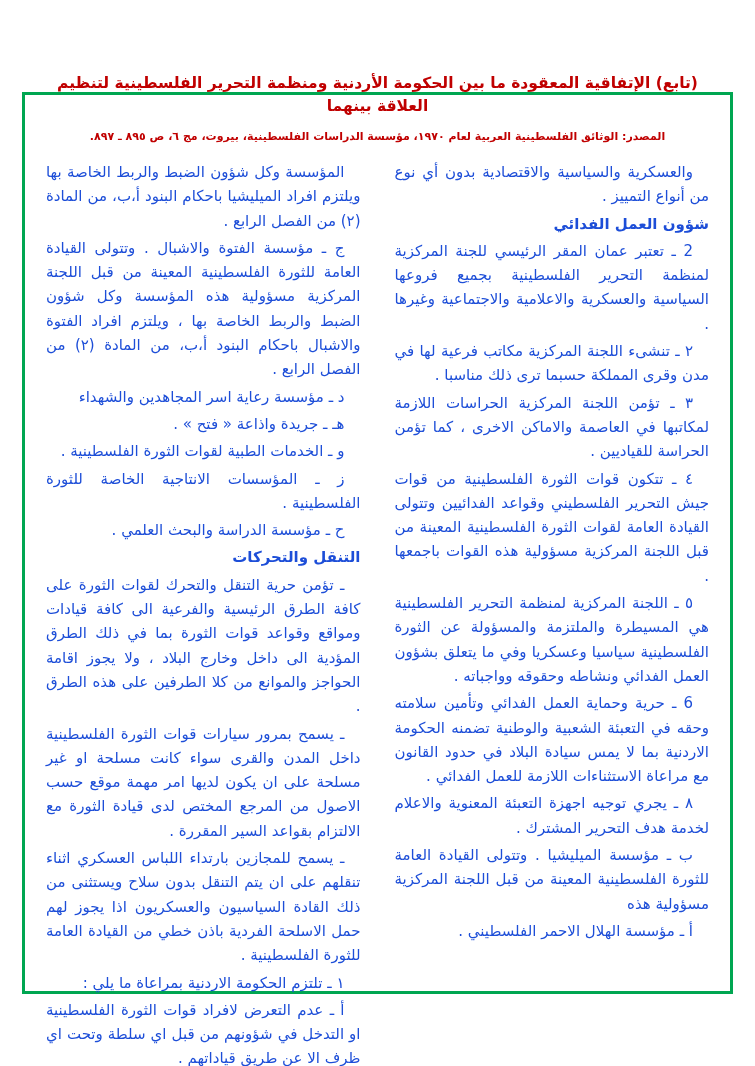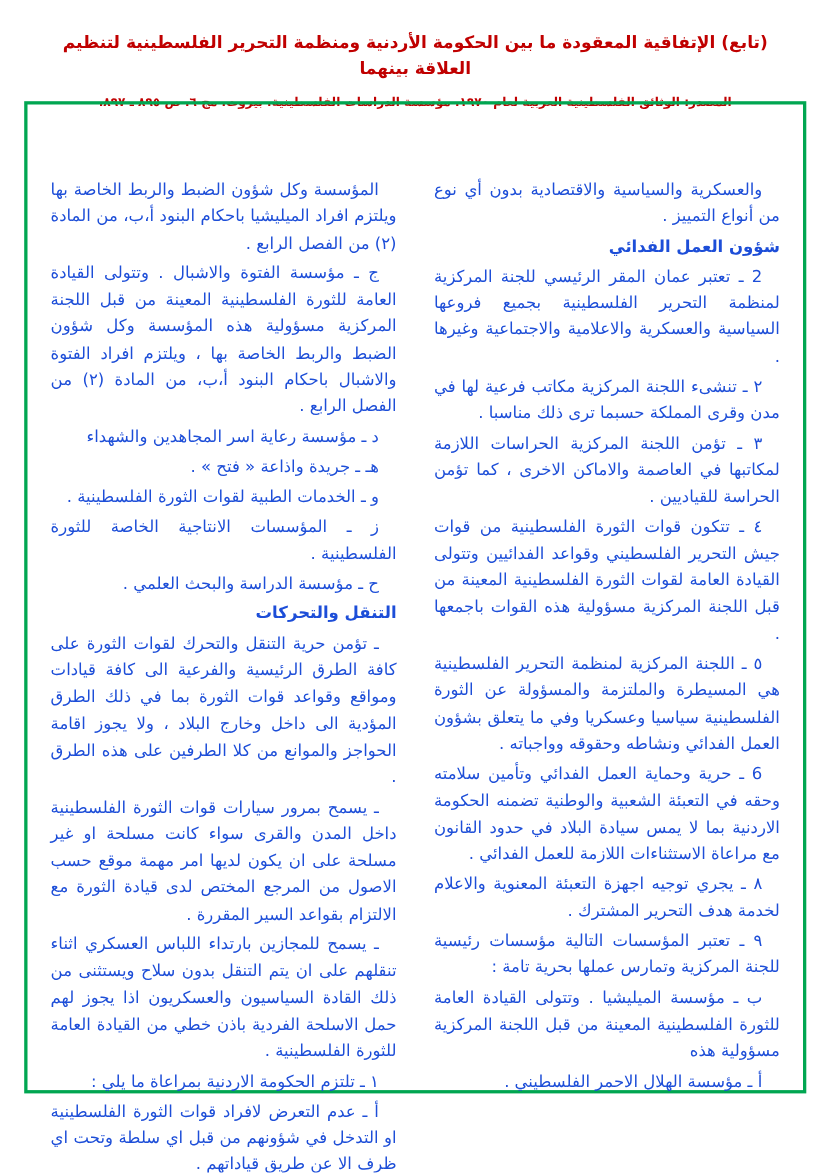--- a/index.html
+++ b/index.html
@@ -25,20 +25,21 @@
   .doc-header {
     text-align: center;
     padding: 28px 40px 0 40px;
   }
   .doc-title {
     color: #c00000;
     font-weight: bold;
     font-size: 15.5px;
     line-height: 1.5;
     letter-spacing: 0px;
+    margin-top: 44px;
   }
   .doc-source {
     color: #c00000;
     font-weight: bold;
     font-size: 11px;
     margin-top: 10px;
     line-height: 1.5;
   }
   .green-frame {
     position: absolute;
@@ -93,21 +94,20 @@
     <div class="col" id="col-right">
         <p class="ind">والعسكرية والسياسية والاقتصادية بدون أي نوع من أنواع التمييز .</p>
         <p class="heading">شؤون العمل الفدائي</p>
         <p class="ind">2 ـ تعتبر عمان المقر الرئيسي للجنة المركزية لمنظمة التحرير الفلسطينية بجميع فروعها السياسية والعسكرية والاعلامية والاجتماعية وغيرها .</p>
         <p class="ind">٢ ـ تنشىء اللجنة المركزية مكاتب فرعية لها في مدن وقرى المملكة حسبما ترى ذلك مناسبا .</p>
         <p class="ind">٣ ـ تؤمن اللجنة المركزية الحراسات اللازمة لمكاتبها في العاصمة والاماكن الاخرى ، كما تؤمن الحراسة للقياديين .</p>
         <p class="ind">٤ ـ تتكون قوات الثورة الفلسطينية من قوات جيش التحرير الفلسطيني وقواعد الفدائيين وتتولى القيادة العامة لقوات الثورة الفلسطينية المعينة من قبل اللجنة المركزية مسؤولية هذه القوات باجمعها .</p>
         <p class="ind">٥ ـ اللجنة المركزية لمنظمة التحرير الفلسطينية هي المسيطرة والملتزمة والمسؤولة عن الثورة الفلسطينية سياسيا وعسكريا وفي ما يتعلق بشؤون العمل الفدائي ونشاطه وحقوقه وواجباته .</p>
         <p class="ind">6 ـ حرية وحماية العمل الفدائي وتأمين سلامته وحقه في التعبئة الشعبية والوطنية تضمنه الحكومة الاردنية بما لا يمس سيادة البلاد في حدود القانون مع مراعاة الاستثناءات اللازمة للعمل الفدائي .</p>
         <p class="ind">٨ ـ يجري توجيه اجهزة التعبئة المعنوية والاعلام لخدمة هدف التحرير المشترك .</p>
-        <p class="ind">٩ ـ تعتبر المؤسسات التالية مؤسسات رئيسية للجنة المركزية وتمارس عملها بحرية تامة :</p>
         <p class="ind">ب ـ مؤسسة الميليشيا . وتتولى القيادة العامة للثورة الفلسطينية المعينة من قبل اللجنة المركزية مسؤولية هذه</p>
         <p class="ind">أ ـ مؤسسة الهلال الاحمر الفلسطيني .</p>
       </div>
     <div class="col" id="col-left">
         <p class="ind">المؤسسة وكل شؤون الضبط والربط الخاصة بها ويلتزم افراد الميليشيا باحكام البنود أ،ب، من المادة (٢) من الفصل الرابع .</p>
         <p class="ind">ج ـ مؤسسة الفتوة والاشبال . وتتولى القيادة العامة للثورة الفلسطينية المعينة من قبل اللجنة المركزية مسؤولية هذه المؤسسة وكل شؤون الضبط والربط الخاصة بها ، ويلتزم افراد الفتوة والاشبال باحكام البنود أ،ب، من المادة (٢) من الفصل الرابع .</p>
         <p class="ind">د ـ مؤسسة رعاية اسر المجاهدين والشهداء</p>
         <p class="ind">هـ ـ جريدة واذاعة « فتح » .</p>
         <p class="ind">و ـ الخدمات الطبية لقوات الثورة الفلسطينية .</p>
         <p class="ind">ز ـ المؤسسات الانتاجية الخاصة للثورة الفلسطينية .</p>

